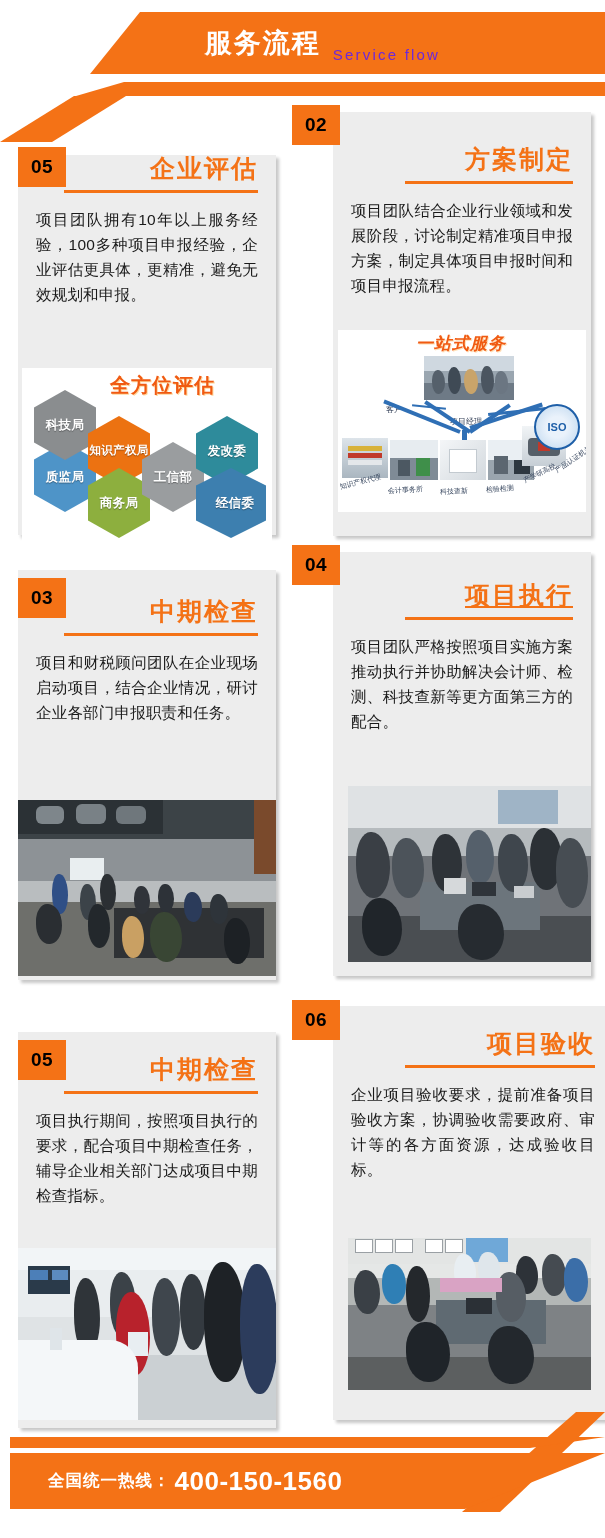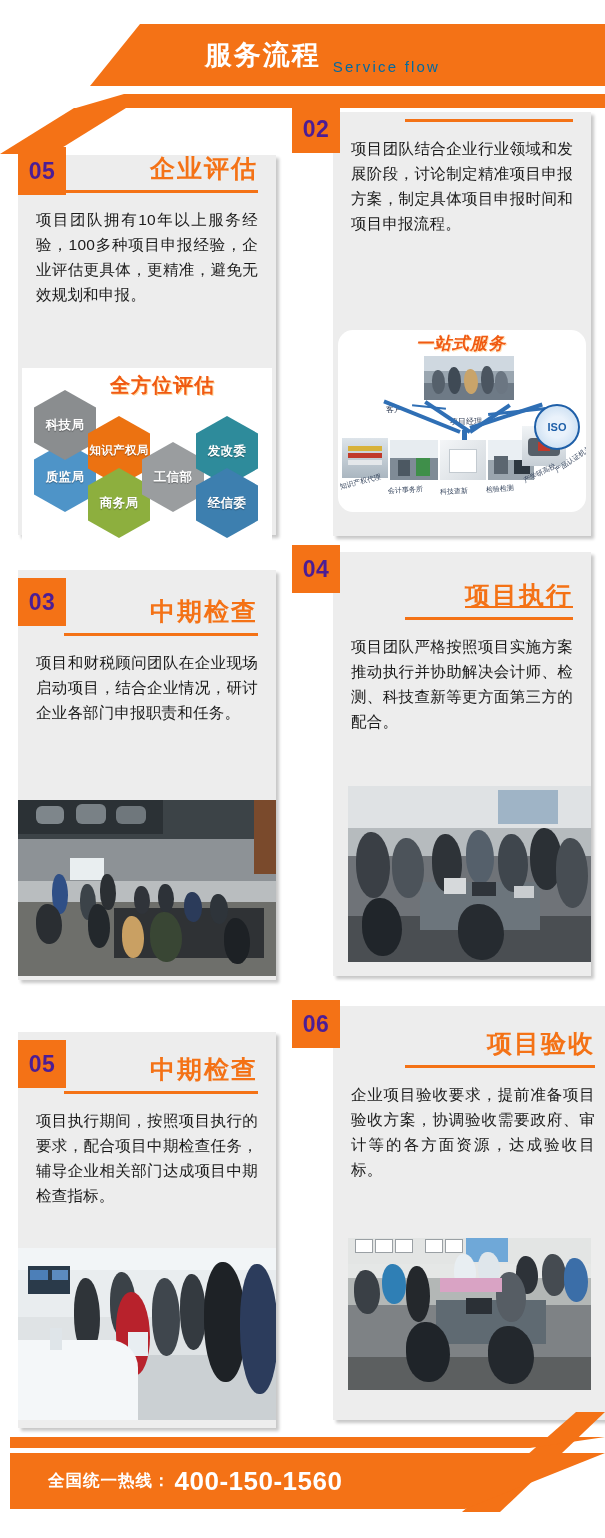--- a/index.html
+++ b/index.html
@@ -11,21 +11,21 @@
     width: 605px;
     height: 1538px;
     position: relative;
     overflow: hidden;
     font-family: "Liberation Sans", "DejaVu Sans", sans-serif;
   }
 
   
   #header-banner {
     position: absolute;
-    left: 0; top: 12px;
+    left: 0; top: 0;
     width: 534px; height: 112px;
   }
   .hdr-bar {
     position: absolute;
     background: #F47216;
   }
   #hdr-main {
     left: 0; top: 12px;
     width: 605px; height: 62px;
     clip-path: polygon(140px 0, 605px 0, 605px 62px, 90px 62px);
@@ -52,42 +52,42 @@
     box-sizing: border-box;
   }
   #hdr-title-cn {
     color: #ffffff;
     font-size: 27px;
     font-weight: bold;
     letter-spacing: 2px;
     line-height: 1;
   }
   #hdr-title-en {
-    color: #0369a1;
+    color: #6d28d9;
     font-size: 15px;
     letter-spacing: 2.2px;
     line-height: 1;
     padding-bottom: 1px;
     margin-top: 24px;
   }
 
   
   .card {
     position: absolute;
     background: #EDEDED;
     box-shadow: 3px 3px 3px rgba(0,0,0,0.22);
     box-sizing: border-box;
     overflow: hidden;
   }
   .badge {
     position: absolute;
-    width: 48px; height: 48px;
-    background: #F47216;
-    color: #4c1d95;
-    font-size: 23px;
+    width: 48px; height: 40px;
+    background: #F47216;
+    color: #000000;
+    font-size: 19px;
     font-weight: bold;
     display: flex;
     align-items: center;
     justify-content: center;
     z-index: 5;
     letter-spacing: 0.5px;
   }
   .card-title {
     color: #F47216;
     font-size: 25px;
@@ -161,21 +161,20 @@
     font-weight: bold;
     letter-spacing: 1px;
     text-shadow: 1px 1px 0 #ffd9a0;
   }
 
   
   #oss-figure {
     position: absolute;
     background: #ffffff;
     overflow: hidden;
-    border-radius: 15px;
   }
   #oss-title {
     position: absolute;
     color: #F05A12;
     font-size: 17px;
     font-weight: bold;
     font-style: italic;
     letter-spacing: 1px;
     text-shadow: 1px 1px 0 #ffe0b8;
   }
@@ -286,26 +285,27 @@
   </div>
   <div class="hex" style="left:66px; top:100px; background:#8DAF3E;">
     <span>商务局</span>
   </div>
   <div class="hex" style="left:120px; top:74px; background:#9A9D9F;">
     <span>工信部</span>
   </div>
   <div class="hex" style="left:174px; top:48px; background:#2E8B9B;">
     <span>发改委</span>
   </div>
-  <div class="hex" style="left:174px; top:100px; background:#3D7FAF;">
+  <div class="hex" style="left:174px; top:100px; background:#3D7FAF;padding-left:8px;">
     <span>经信委</span>
   </div>
 </div>
 
 <div class="card" style="left:333px; top:112px; width:258px; height:424px;">
+  <div class="card-title" style="padding-top:34px;">方案制定</div>
   <div class="card-title-rule" style="margin-left:72px;"></div>
   <div class="card-body">项目团队结合企业行业领域和发展阶段，讨论制定精准项目申报方案，制定具体项目申报时间和项目申报流程。</div>
 </div>
 <div class="badge" style="left:292px; top:105px;">02</div>
 
 <div id="oss-figure" style="left:338px; top:330px; width:248px; height:182px;">
   <div id="oss-title" style="left:78px; top:2px;">一站式服务</div>
 
   <div class="oss-photo" style="left:86px; top:26px; width:90px; height:44px;
               background:linear-gradient(#cfd8e0 0 34%, #9aa6b0 34% 62%, #6e7a86 62% 100%);">

